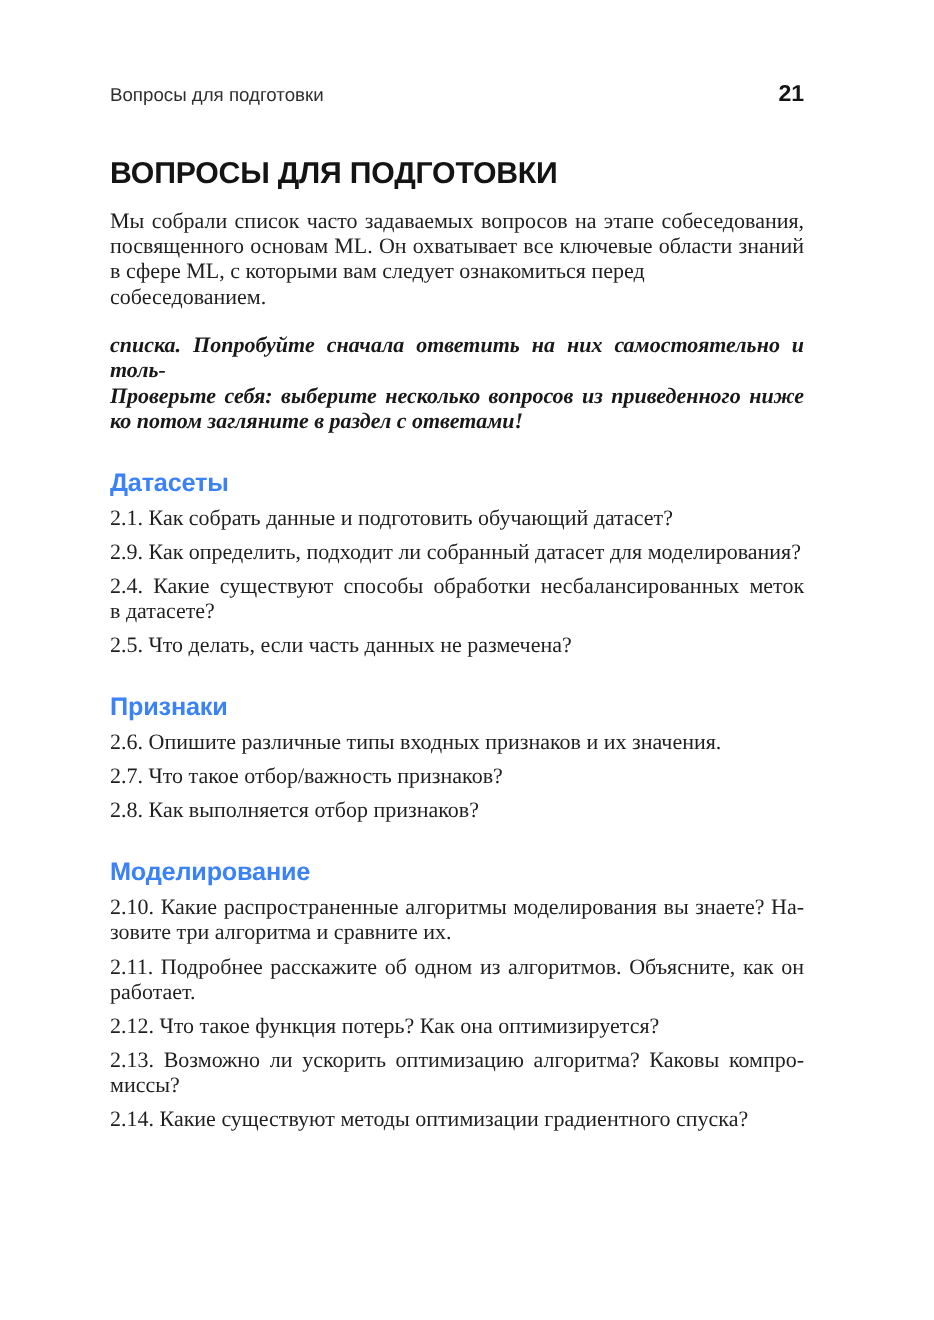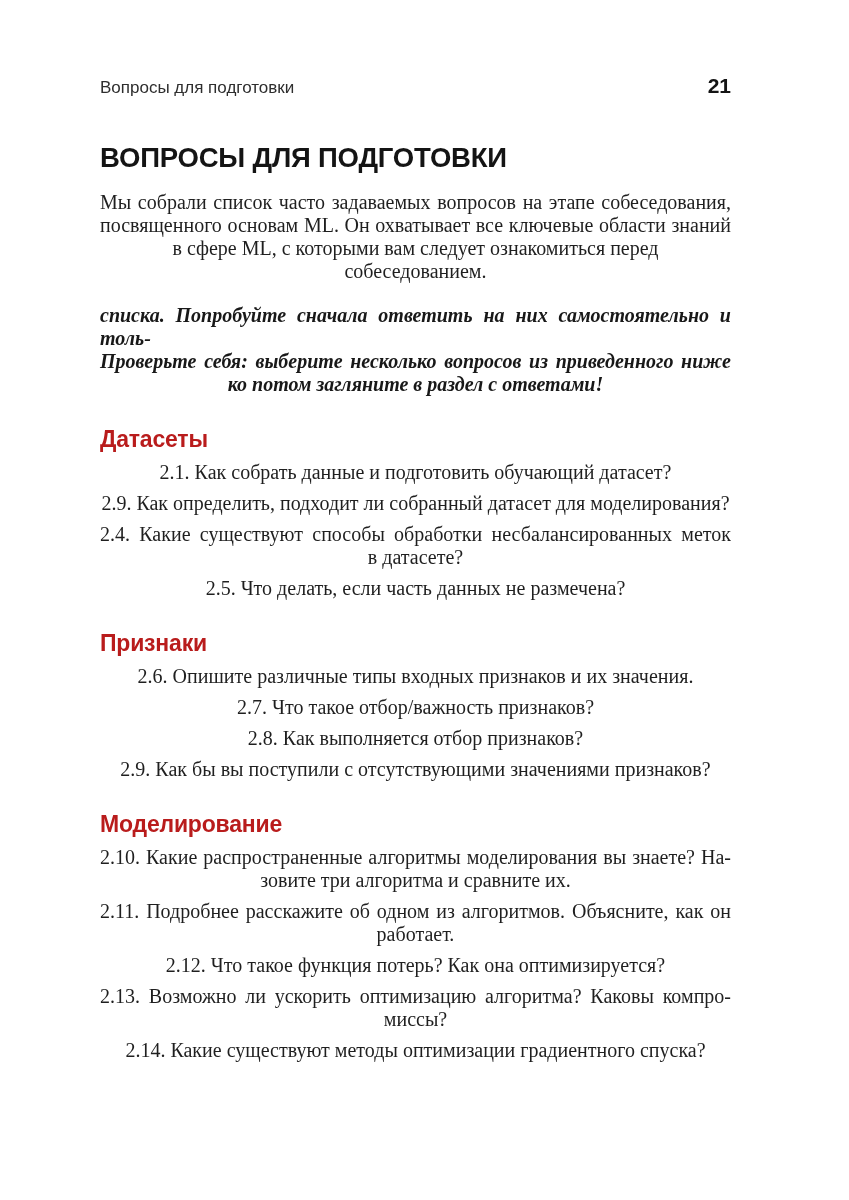--- a/index.html
+++ b/index.html
@@ -25,25 +25,25 @@
   .title {
     font-family: "Liberation Sans", sans-serif;
     font-size: 27.5px; font-weight: 700; letter-spacing: -0.2px;
     line-height: 32px; color: #141414;
     margin: 44px 0 0 0;
   }
   .para { font-size: 20px; line-height: 23px; margin: 17px 0 0 0; }
   .callout { font-weight: 700; font-style: italic; margin-top: 21px; color: #181818; }
   .line { display: block; }
   .jl { text-align: justify; text-align-last: justify; }
-  .ll { text-align: center; }
+  .ll { text-align: left; }
   .sec-heading {
     font-family: "Liberation Sans", sans-serif;
     font-size: 23px; font-weight: 700; letter-spacing: -0.2px;
-    line-height: 27px; color: #b91c1c;
+    line-height: 27px; color: #3b82f6;
     margin: 30px 0 0 0;
   }
   .item { font-size: 20px; line-height: 23px; margin: 8px 0 0 0; }
   .qnum { font-weight: 400; }
 </style>
 </head>
 <body>
 
 <div class="page">
 
@@ -87,23 +87,20 @@
     <h2 class="sec-heading">Признаки</h2>
     <p class="item">
       <span class="line ll"><b class="qnum">2.6.</b> <span>Опишите различные типы входных признаков и их значения.</span></span>
     </p>
     <p class="item">
       <span class="line ll"><b class="qnum">2.7.</b> <span>Что такое отбор/важность признаков?</span></span>
     </p>
     <p class="item">
       <span class="line ll"><b class="qnum">2.8.</b> <span>Как выполняется отбор признаков?</span></span>
     </p>
-    <p class="item">
-      <span class="line ll"><b class="qnum">2.9.</b> <span>Как бы вы поступили с отсутствующими значениями признаков?</span></span>
-    </p>
   </section>
 
   <section>
     <h2 class="sec-heading">Моделирование</h2>
     <p class="item">
       <span class="line jl"><b class="qnum">2.10.</b> <span>Какие распространенные алгоритмы моделирования вы знаете? На-</span></span>
       <span class="line ll">зовите три алгоритма и сравните их.</span>
     </p>
     <p class="item">
       <span class="line jl"><b class="qnum">2.11.</b> <span>Подробнее расскажите об одном из алгоритмов. Объясните, как он</span></span>

